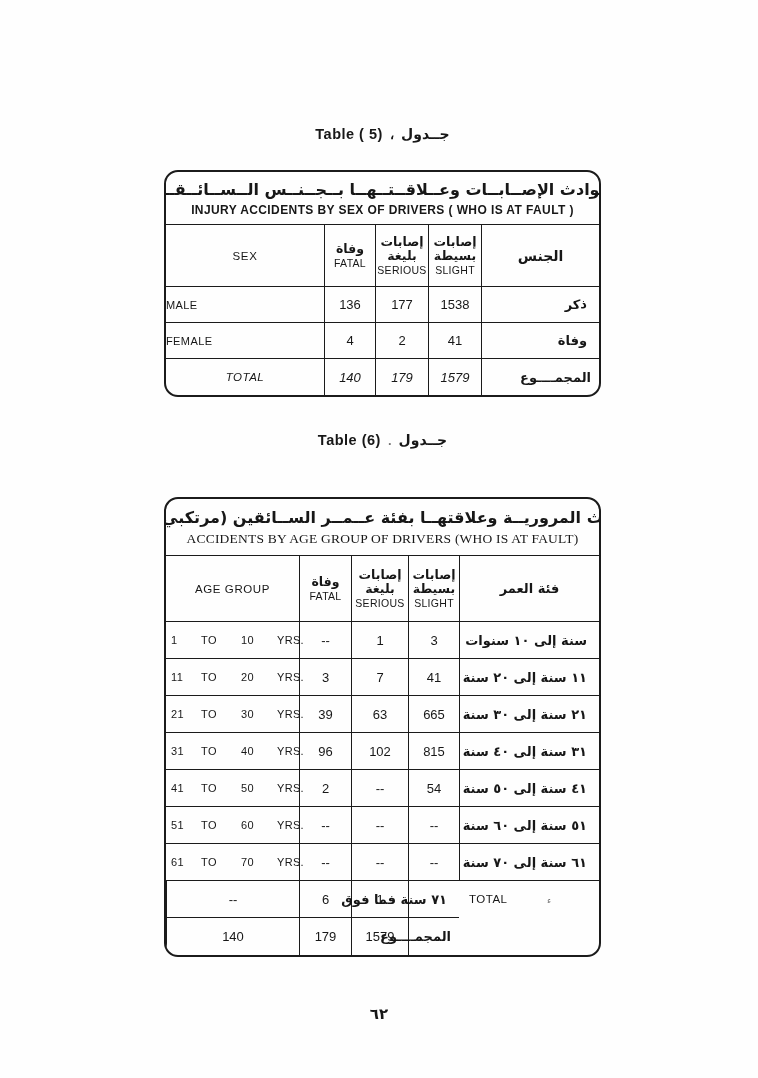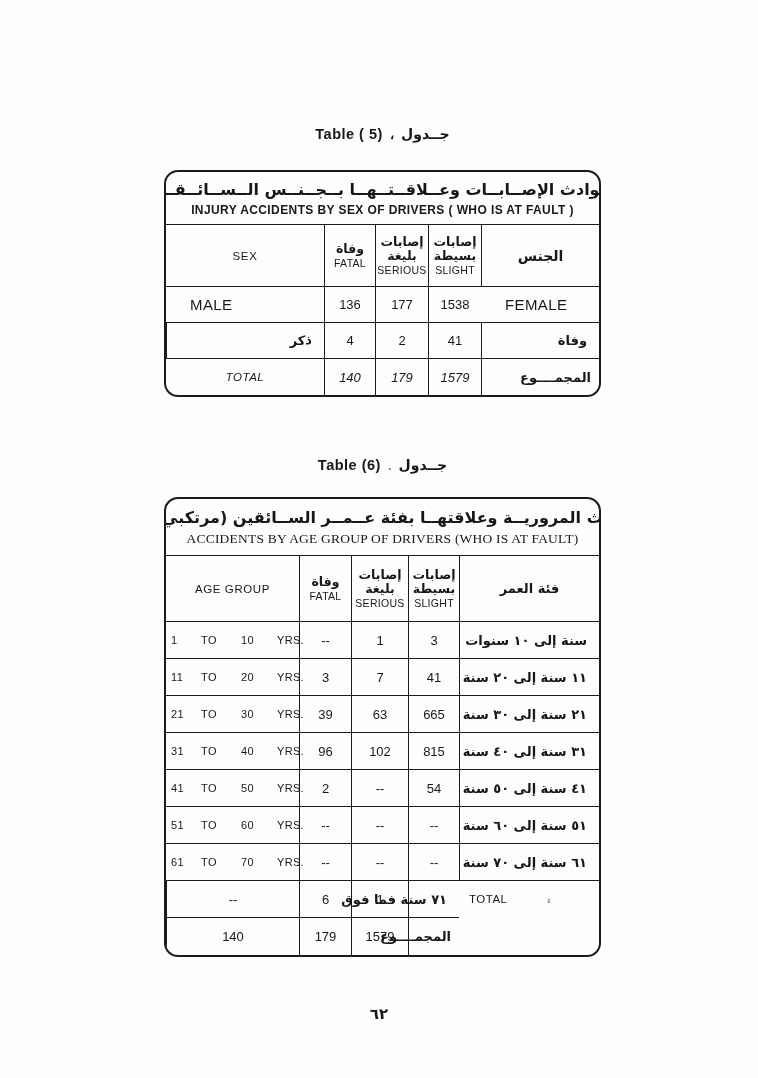--- a/index.html
+++ b/index.html
@@ -15,21 +15,21 @@
   }
   .caption{
     position:absolute;left:164px;width:437px;
     display:flex;justify-content:center;align-items:baseline;gap:7px;
     font-weight:bold;
   }
   .caption .en{font-size:14.5px;letter-spacing:.5px;}
   .caption .sep{font-size:13px;}
   .caption .ar{font-family:"DejaVu Sans",sans-serif;font-size:14px;direction:rtl;}
   #caption5{top:126px;}
-  #caption6{top:457px;}
+  #caption6{top:432px;}
 
   .tbl{
     position:absolute;left:164px;width:437px;
     border:2px solid #1b1b1b;border-radius:14px;
     background:#fefefe;overflow:hidden;
     box-sizing:border-box;
     display:grid;
   }
   #t5{top:170px;grid-template-columns:158px 51px 53px 53px 118px;grid-template-rows:52px 62px 36px 36px 37px;}
   #t6{top:497px;grid-template-columns:133px 52px 57px 51px 140px;grid-template-rows:56px 66px repeat(8,37px) 38px;}
@@ -46,21 +46,21 @@
   .title-ar{font-family:"DejaVu Sans",sans-serif;direction:rtl;font-weight:bold;font-size:16px;line-height:1.2;white-space:nowrap;}
   .title-en-italic{font-weight:bold;font-size:12px;letter-spacing:.4px;margin-top:3px;white-space:nowrap;}
   .title-en-serif{font-family:"Liberation Serif",serif;font-weight:normal;font-size:13.5px;letter-spacing:.2px;margin-top:3px;white-space:nowrap;}
 
   .stack{display:flex;flex-direction:column;align-items:center;line-height:1.18;}
   .h-ar{font-family:"DejaVu Sans",sans-serif;direction:rtl;font-weight:bold;font-size:12.5px;}
   .h-en{font-size:10.5px;letter-spacing:.3px;}
   .h-main{font-size:11.5px;letter-spacing:.6px;font-weight:normal;}
 
   .num{font-size:13px;}
-  .rowlabel{font-size:15px;letter-spacing:.4px;justify-content:flex-start;padding-left:24px;}
+  .rowlabel{font-size:11px;letter-spacing:.4px;justify-content:flex-start;padding-left:0;}
   .ar-cell{font-family:"DejaVu Sans",sans-serif;direction:rtl;font-weight:bold;font-size:13px;justify-content:flex-start;padding-right:12px;white-space:nowrap;}
   .italic{font-style:italic;}
 
   .agecell{
     display:grid;grid-template-columns:30px 40px 36px auto;
     align-items:center;padding-left:10px;font-size:11px;letter-spacing:.3px;
   }
   .totlabel{justify-content:flex-start;padding-left:10px;font-size:11.5px;letter-spacing:.5px;position:relative;}
   .smudge{position:absolute;left:88px;top:14px;font-size:9px;opacity:.65;font-family:"DejaVu Sans",sans-serif;}
 
@@ -110,23 +110,23 @@
       </div>
     </div>
     <div class="c bt bl">
       <span class="h-ar" style="font-size:14px;">الجنس</span>
     </div>
 
     <div class="c bt rowlabel">MALE</div>
     <div class="c bt bl num">136</div>
     <div class="c bt bl num">177</div>
     <div class="c bt bl num">1538</div>
+    <div class="c bt bl ar-cell">ذكر</div>
+
     <div class="c bt rowlabel">FEMALE</div>
-
-    <div class="c bt bl ar-cell">ذكر</div>
     <div class="c bt bl num">4</div>
     <div class="c bt bl num">2</div>
     <div class="c bt bl num">41</div>
     <div class="c bt bl ar-cell">وفاة</div>
 
     <div class="c bt italic" style="font-size:11.5px;letter-spacing:.5px;">TOTAL</div>
     <div class="c bt bl num italic">140</div>
     <div class="c bt bl num italic">179</div>
     <div class="c bt bl num italic">1579</div>
     <div class="c bt bl ar-cell" style="padding-right:8px;">المجمــــوع</div>

